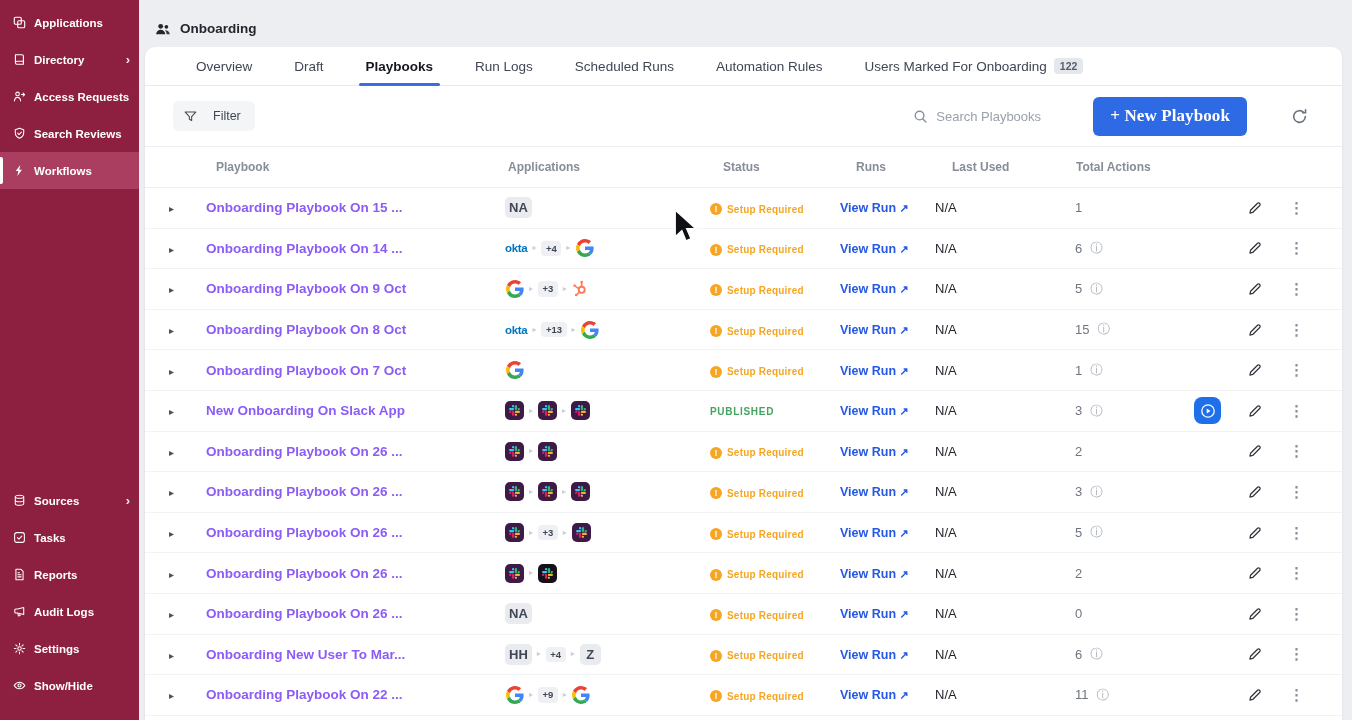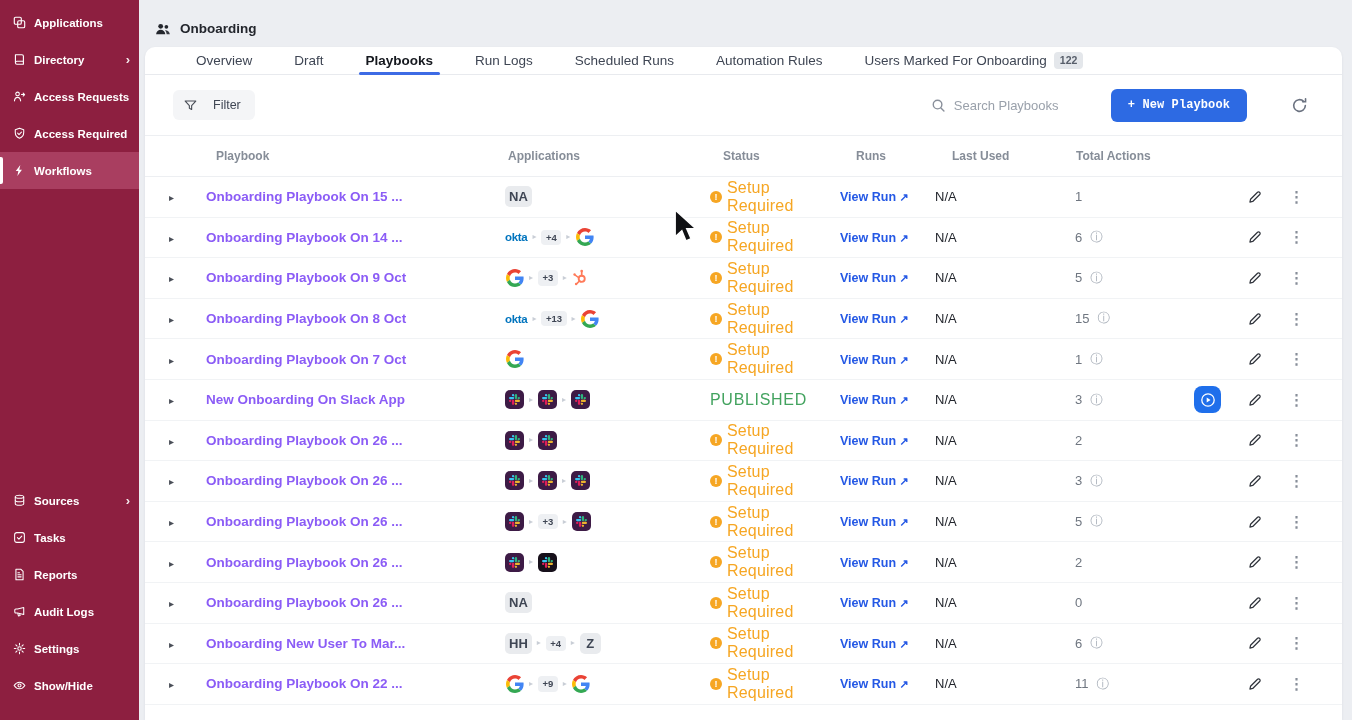--- a/index.html
+++ b/index.html
@@ -16,34 +16,34 @@
   .s-group-bottom{margin-top:auto;padding-bottom:16px}
 
   
   .topbar{position:absolute;left:139px;top:0;right:0;height:57px;display:flex;align-items:center;padding-left:16px;gap:9px}
   .topbar-title{font-size:13.5px;font-weight:700;color:#23262D}
 
   
   .card{position:absolute;left:145px;top:47px;width:1197px;height:673px;background:#fff;border-radius:10px 10px 0 0;box-shadow:0 1px 3px rgba(20,30,50,.07);overflow:hidden}
 
   
-  .tabs{display:flex;align-items:stretch;height:28px;border-bottom:1px solid #E8EAEE;padding-left:30px}
+  .tabs{display:flex;align-items:stretch;height:39px;border-bottom:1px solid #E8EAEE;padding-left:30px}
   .tab{display:flex;align-items:center;gap:7px;padding:0 21px;font-size:13.5px;font-weight:500;color:#3F4654;cursor:pointer;position:relative;white-space:nowrap}
   .tab.active{color:#15181E;font-weight:700}
   .tab.active::after{content:"";position:absolute;left:14px;right:14px;bottom:-1px;height:3px;background:#3D6BE5;border-radius:2px}
   .tab-badge{background:#E4E7EB;color:#575E6A;font-size:10.5px;font-weight:700;padding:2px 6px;border-radius:4px;line-height:1.2}
 
   
   .toolbar{display:flex;align-items:center;height:60px;padding:0 30px 0 28px}
   .filter-btn{display:flex;align-items:center;gap:16px;font-size:12.5px;font-weight:500;color:#3F4654;background:#F4F5F7;border:none;border-radius:6px;padding:8px 14px 8px 11px;cursor:pointer;font-family:inherit}
   .toolbar-right{margin-left:auto;display:flex;align-items:center;gap:32px}
   .searchbox{display:flex;align-items:center;gap:8px}
   .searchbox input{border:none;outline:none;font-size:13px;color:#3F4654;width:125px;background:transparent;font-family:inherit}
   .searchbox input::placeholder{color:#9AA1AB}
-  .new-btn{background:#2D6AE3;color:#fff;font-size:12px;font-weight:600;border:none;border-radius:6px;padding:9.5px 17px;cursor:pointer;font-family:Liberation Mono, monospace;letter-spacing:.1px}
+  .new-btn{background:#2D6AE3;color:#fff;font-size:17px;font-weight:600;border:none;border-radius:6px;padding:9.5px 17px;cursor:pointer;font-family:Liberation Serif, serif;letter-spacing:.1px}
   .refresh-btn{background:none;border:none;cursor:pointer;display:flex;padding:4px;margin-left:8px}
 
   
   .t-head,.t-row{display:grid;grid-template-columns:61px 299px 205px 130px 95px 140px 117px 1fr;align-items:center}
   .t-head{height:42px;border-top:1px solid #EDEFF2;border-bottom:1px solid #EDEFF2;color:#868D98;font-size:12px;font-weight:600}
   .t-head .h-playbook{padding-left:10px}
   .t-head .h-apps{padding-left:3px}
   .t-head .h-status{padding-left:13px}
   .t-head .h-runs{padding-left:16px}
   .t-head .h-last{padding-left:17px}
@@ -57,21 +57,21 @@
   .app{display:inline-flex;align-items:center;justify-content:center}
   .app-google{width:19px;height:19px}
   .app-slack{width:19px;height:19px;border-radius:5px;background:#3D1B46}
   .app-slack.dark{background:#17101B}
   .app-okta{color:#0074BE;font-weight:800;font-size:11.5px;letter-spacing:-.3px}
   .app-chip{min-width:21px;height:21px;padding:0 4px;border-radius:5px;background:#E9EBEE;color:#3F4654;font-size:13px;font-weight:700}
   .app-count{background:#EEF0F3;color:#3F4654;font-size:9.5px;font-weight:700;border-radius:4px;padding:3px 4.5px;line-height:1}
   .app-sep{color:#C9CED6;font-size:8px;line-height:1}
   .status{display:inline-flex;align-items:center;gap:5px}
   .warn-ic{width:12px;height:12px;border-radius:50%;background:#F6A623;color:#fff;font-size:9px;font-weight:800;line-height:12px;text-align:center;flex:0 0 auto}
-  .st-label{font-size:16px;font-weight:400;letter-spacing:.2px}
+  .st-label{font-size:10px;font-weight:700;letter-spacing:.2px}
   .st-setup .st-label{color:#F6A623}
   .st-pub .st-label{color:#43A35F;letter-spacing:.7px}
   .run-link{color:#2458E5;font-size:12.5px;font-weight:700;text-decoration:none;cursor:pointer;white-space:nowrap}
   .run-link .ext{font-size:11px}
   .last-used{font-size:13px;font-weight:500;color:#23262D}
   .c-total{display:flex;align-items:center;gap:8px}
   .total-num{font-size:13px;color:#6F7680}
   .info-ic{color:#A8AFB9;font-size:12.5px;cursor:pointer;line-height:1}
   .c-actions{display:flex;justify-content:flex-end;align-items:center;gap:27px;padding-right:38px}
   .play-btn{width:27px;height:27px;border-radius:8px;background:#1F6FEB;border:none;display:flex;align-items:center;justify-content:center;cursor:pointer}
@@ -114,21 +114,21 @@
       </span>
     <span>Access Requests</span>
   </div>
   <div class="s-item">
     <span class="s-icon">
         <svg viewBox="0 0 16 16" fill="none" stroke="#fff" stroke-width="1.3" stroke-linecap="round" stroke-linejoin="round">
           <path d="M8 1.4l5.2 1.9v3.5c0 3.3-2.1 5.8-5.2 7-3.1-1.2-5.2-3.7-5.2-7V3.3z"></path>
           <path d="M5.7 7.6l1.7 1.7 3-3.1"></path>
         </svg>
       </span>
-    <span>Access Required</span>
+    <span>Search Reviews</span>
   </div>
   <div class="s-item active">
     <span class="s-icon">
         <svg viewBox="0 0 16 16">
           <path fill="#fff" d="M9 1.2L3.4 8.6h3.2L5.4 14.8l5.6-7.6H7.7z"></path>
         </svg>
       </span>
     <span>Workflows</span>
   </div>
 

